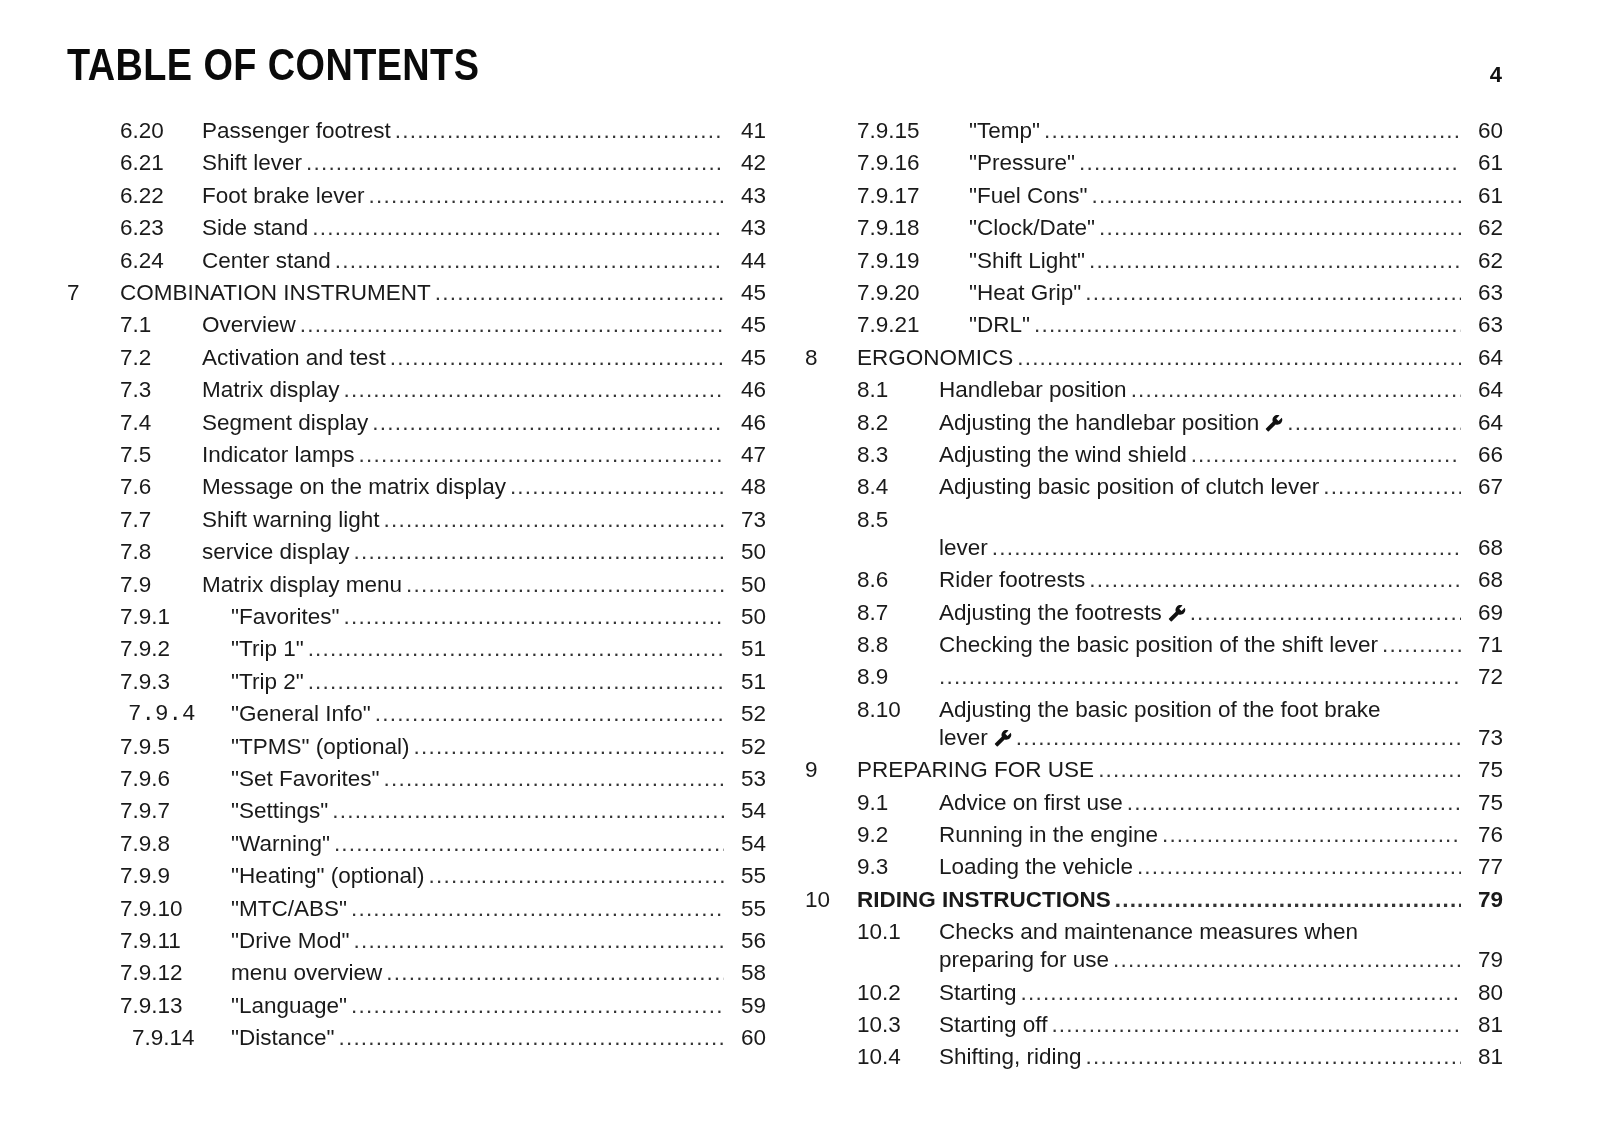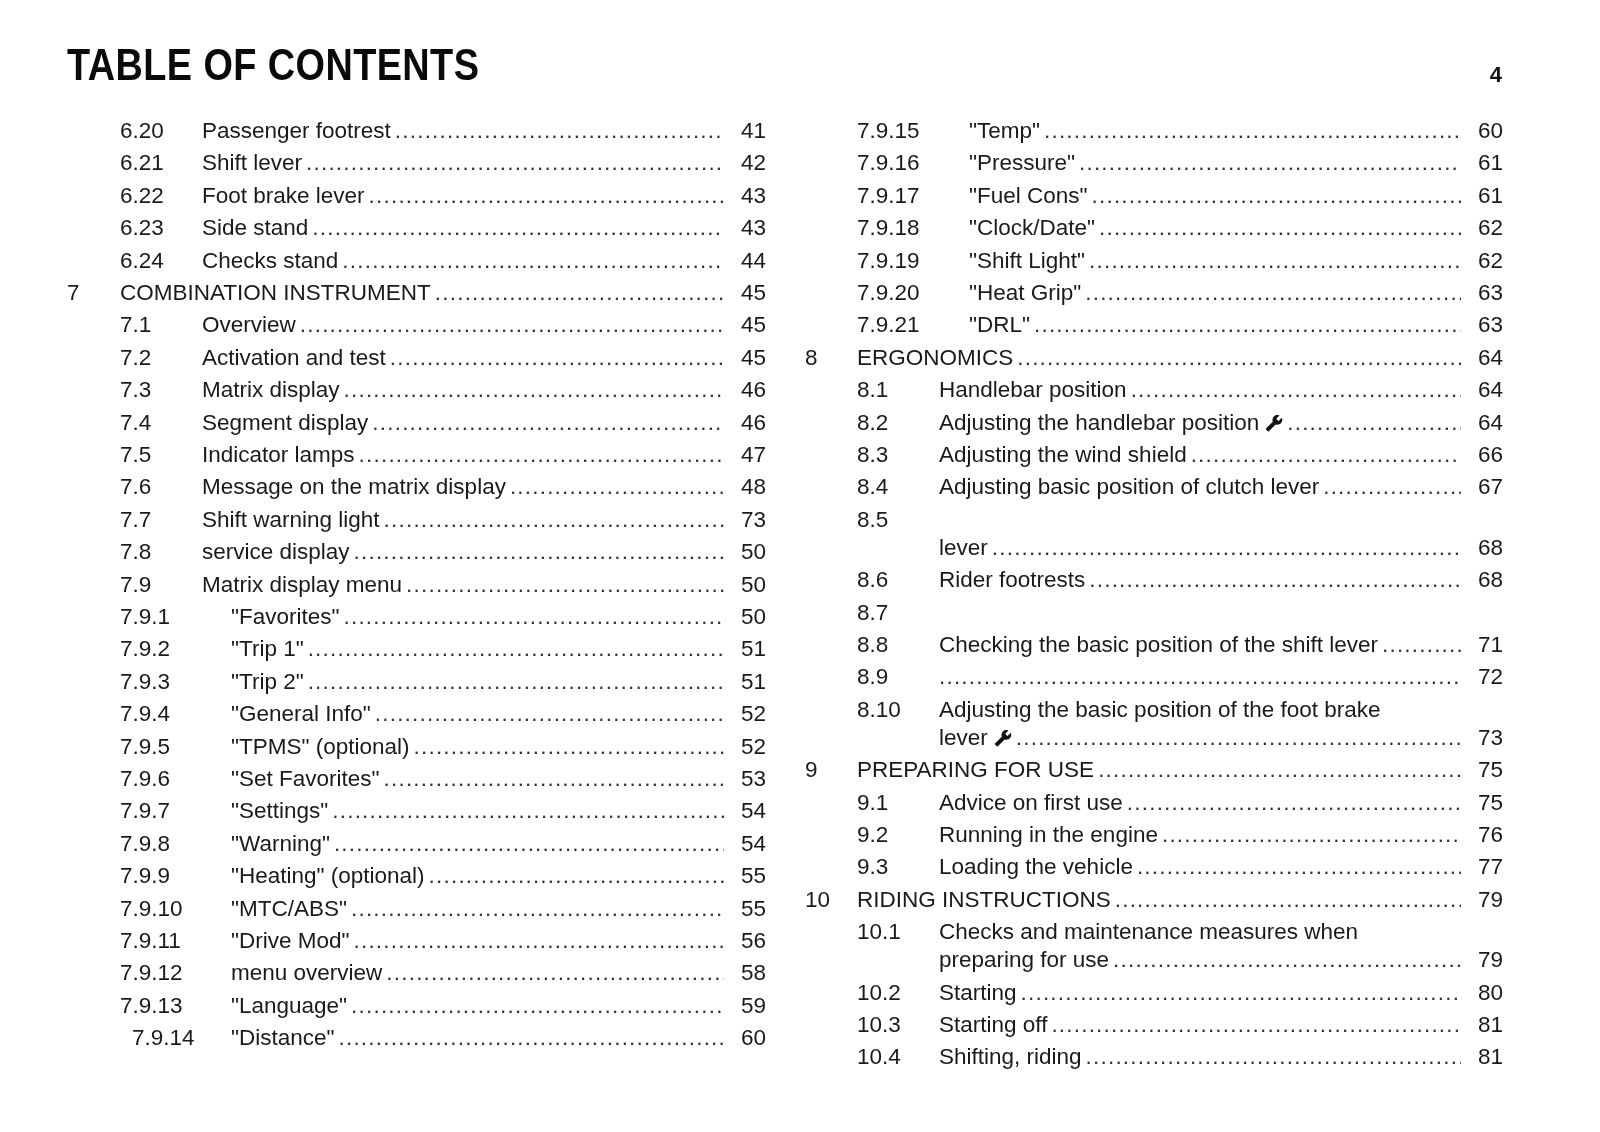--- a/index.html
+++ b/index.html
@@ -54,21 +54,21 @@
       <span class="num" style="left: 60px;">6.23</span>
       <div class="text" style="left: 142px;">
         <span class="label">Side stand</span>
         <span class="leader"></span>
         <span class="pg">43</span>
       </div>
     </div>
     <div class="row" style="left: 60px; width: 706px; top: 245.6px;">
       <span class="num" style="left: 60px;">6.24</span>
       <div class="text" style="left: 142px;">
-        <span class="label">Checks stand</span>
+        <span class="label">Center stand</span>
         <span class="leader"></span>
         <span class="pg">44</span>
       </div>
     </div>
     <div class="row" style="left: 60px; width: 706px; top: 278px;">
       <span class="num" style="left: 7px;">7</span>
       <div class="text" style="left: 60px;">
         <span class="label">COMBINATION INSTRUMENT</span>
         <span class="leader"></span>
         <span class="pg">45</span>
@@ -164,21 +164,21 @@
     </div>
     <div class="row" style="left: 60px; width: 706px; top: 666.8px;">
       <span class="num" style="left: 60px;">7.9.3</span>
       <div class="text" style="left: 171px;">
         <span class="label">"Trip 2"</span>
         <span class="leader"></span>
         <span class="pg">51</span>
       </div>
     </div>
     <div class="row" style="left: 60px; width: 706px; top: 699.2px;">
-      <span class="num" style="left: 60px;">7.9.4</span>
+      <span class="num" style="left: 68px; font-family: Liberation Mono, monospace;">7.9.4</span>
       <div class="text" style="left: 171px;">
         <span class="label">"General Info"</span>
         <span class="leader"></span>
         <span class="pg">52</span>
       </div>
     </div>
     <div class="row" style="left: 60px; width: 706px; top: 731.6px;">
       <span class="num" style="left: 60px;">7.9.5</span>
       <div class="text" style="left: 171px;">
         <span class="label">"TPMS" (optional)</span>
@@ -369,20 +369,27 @@
     <div class="row" style="left: 800px; width: 703px; top: 565.2px;">
       <span class="num" style="left: 57px;">8.6</span>
       <div class="text" style="left: 139px;">
         <span class="label">Rider footrests</span>
         <span class="leader"></span>
         <span class="pg">68</span>
       </div>
     </div>
     <div class="row" style="left: 800px; width: 703px; top: 597.6px;">
       <span class="num" style="left: 57px;">8.7</span>
+      <div class="text" style="left: 139px;">
+        <span class="label">Adjusting the footrests<span class="wrench"><svg viewBox="0 0 24 24" width="18" height="18">
+              <path fill="#111" d="M22.7 19.3l-9.1-9.1c.9-2.3.4-5-1.5-6.9-2-2-5-2.4-7.4-1.3l4.3 4.3-3 3-4.4-4.3C.4 7.4.9 10.4 2.9 12.4c1.9 1.9 4.6 2.4 6.9 1.5l9.1 9.1c.4.4 1 .4 1.4 0l2.3-2.3c.5-.4.5-1.1.1-1.4z" transform="scale(-1,1) translate(-24,0)"></path>
+            </svg></span></span>
+        <span class="leader"></span>
+        <span class="pg">69</span>
+      </div>
     </div>
     <div class="row" style="left: 800px; width: 703px; top: 630px;">
       <span class="num" style="left: 57px;">8.8</span>
       <div class="text" style="left: 139px;">
         <span class="label">Checking the basic position of the shift lever</span>
         <span class="leader"></span>
         <span class="pg">71</span>
       </div>
     </div>
     <div class="row" style="left: 800px; width: 703px; top: 662.4px;">
@@ -430,21 +437,21 @@
     <div class="row" style="left: 800px; width: 703px; top: 852.4px;">
       <span class="num" style="left: 57px;">9.3</span>
       <div class="text" style="left: 139px;">
         <span class="label">Loading the vehicle</span>
         <span class="leader"></span>
         <span class="pg">77</span>
       </div>
     </div>
     <div class="row" style="left: 800px; width: 703px; top: 884.8px;">
       <span class="num" style="left: 5px;">10</span>
-      <div class="text" style="left: 57px;">
+      <div class="text" style="left: 57px; font-weight: bold;">
         <span class="label">RIDING INSTRUCTIONS</span>
         <span class="leader"></span>
         <span class="pg">79</span>
       </div>
     </div>
     <div class="row" style="left: 800px; width: 703px; top: 917.2px; height: 58px;">
       <span class="num" style="left: 57px;">10.1</span>
       <span class="cont" style="left: 139px;">Checks and maintenance measures when</span>
       <div class="text" style="left: 139px; top: 28px;">
         <span class="label">preparing for use</span>

